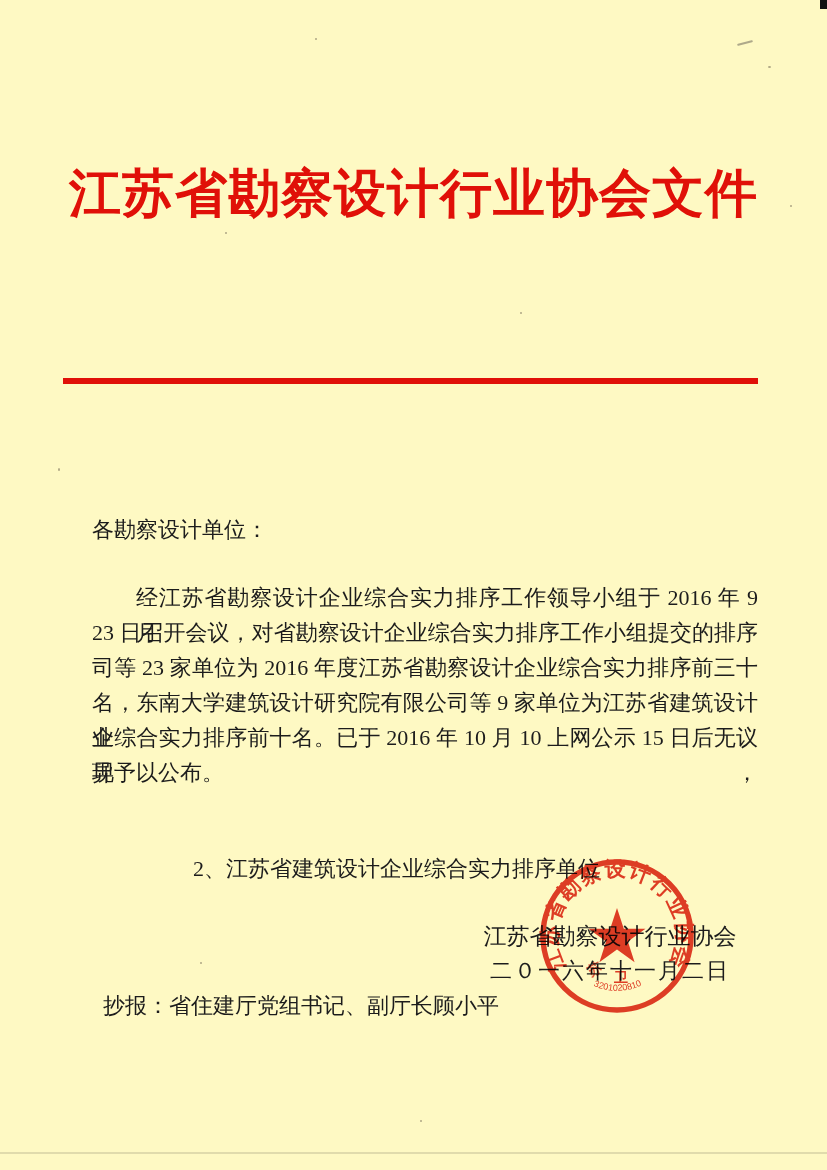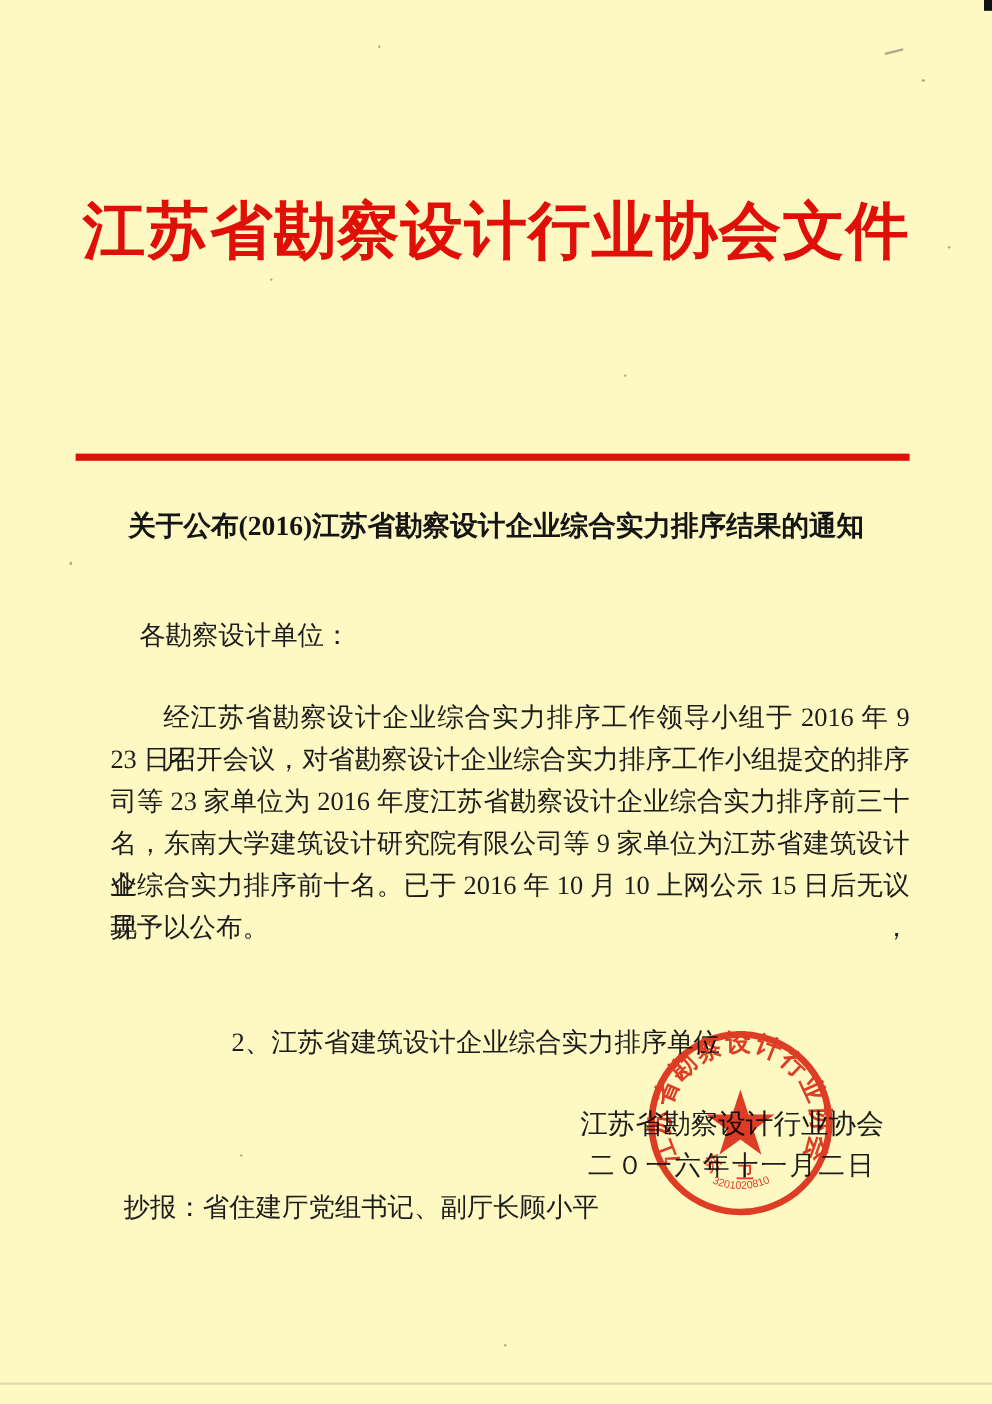--- a/index.html
+++ b/index.html
@@ -32,21 +32,21 @@
     background:#e01008;
   }
   .doc-title{
     position:absolute;top:424px;left:0;width:827px;
     text-align:center;
     font-size:23px;line-height:30px;font-weight:bold;
     color:#151515;
   }
   .salutation{
     position:absolute;top:515px;left:92px;
-    font-size:22px;line-height:30px;margin-left:24px;
+    font-size:22px;line-height:30px;
   }
   .body-block{
     position:absolute;top:558px;left:92px;width:666px;
     font-size:22px;
   }
   .body-block .line{
     height:35px;line-height:35px;
     text-align:justify;
   }
   .body-block .line.j{ text-align-last:justify; }
@@ -92,21 +92,20 @@
 </head>
 <body>
 
 <div class="page">
 
   <div class="letterhead">江苏省勘察设计行业协会文件</div>
 
 
   <div class="red-rule"></div>
 
-  <div class="doc-title">关于公布(2016)江苏省勘察设计企业综合实力排序结果的通知</div>
 
   <div class="salutation">各勘察设计单位：</div>
 
   <div class="body-block">
     <div class="line j indent">经江苏省勘察设计企业综合实力排序工作领导小组于 2016 年 9 月</div>
     <div class="line j">23 日召开会议，对省勘察设计企业综合实力排序工作小组提交的排序</div>
     <div class="line j">司等 23 家单位为 2016 年度江苏省勘察设计企业综合实力排序前三十</div>
     <div class="line j">名，东南大学建筑设计研究院有限公司等 9 家单位为江苏省建筑设计企</div>
     <div class="line j">业综合实力排序前十名。已于 2016 年 10 月 10 上网公示 15 日后无议异，</div>
     <div class="line">现予以公布。</div>

